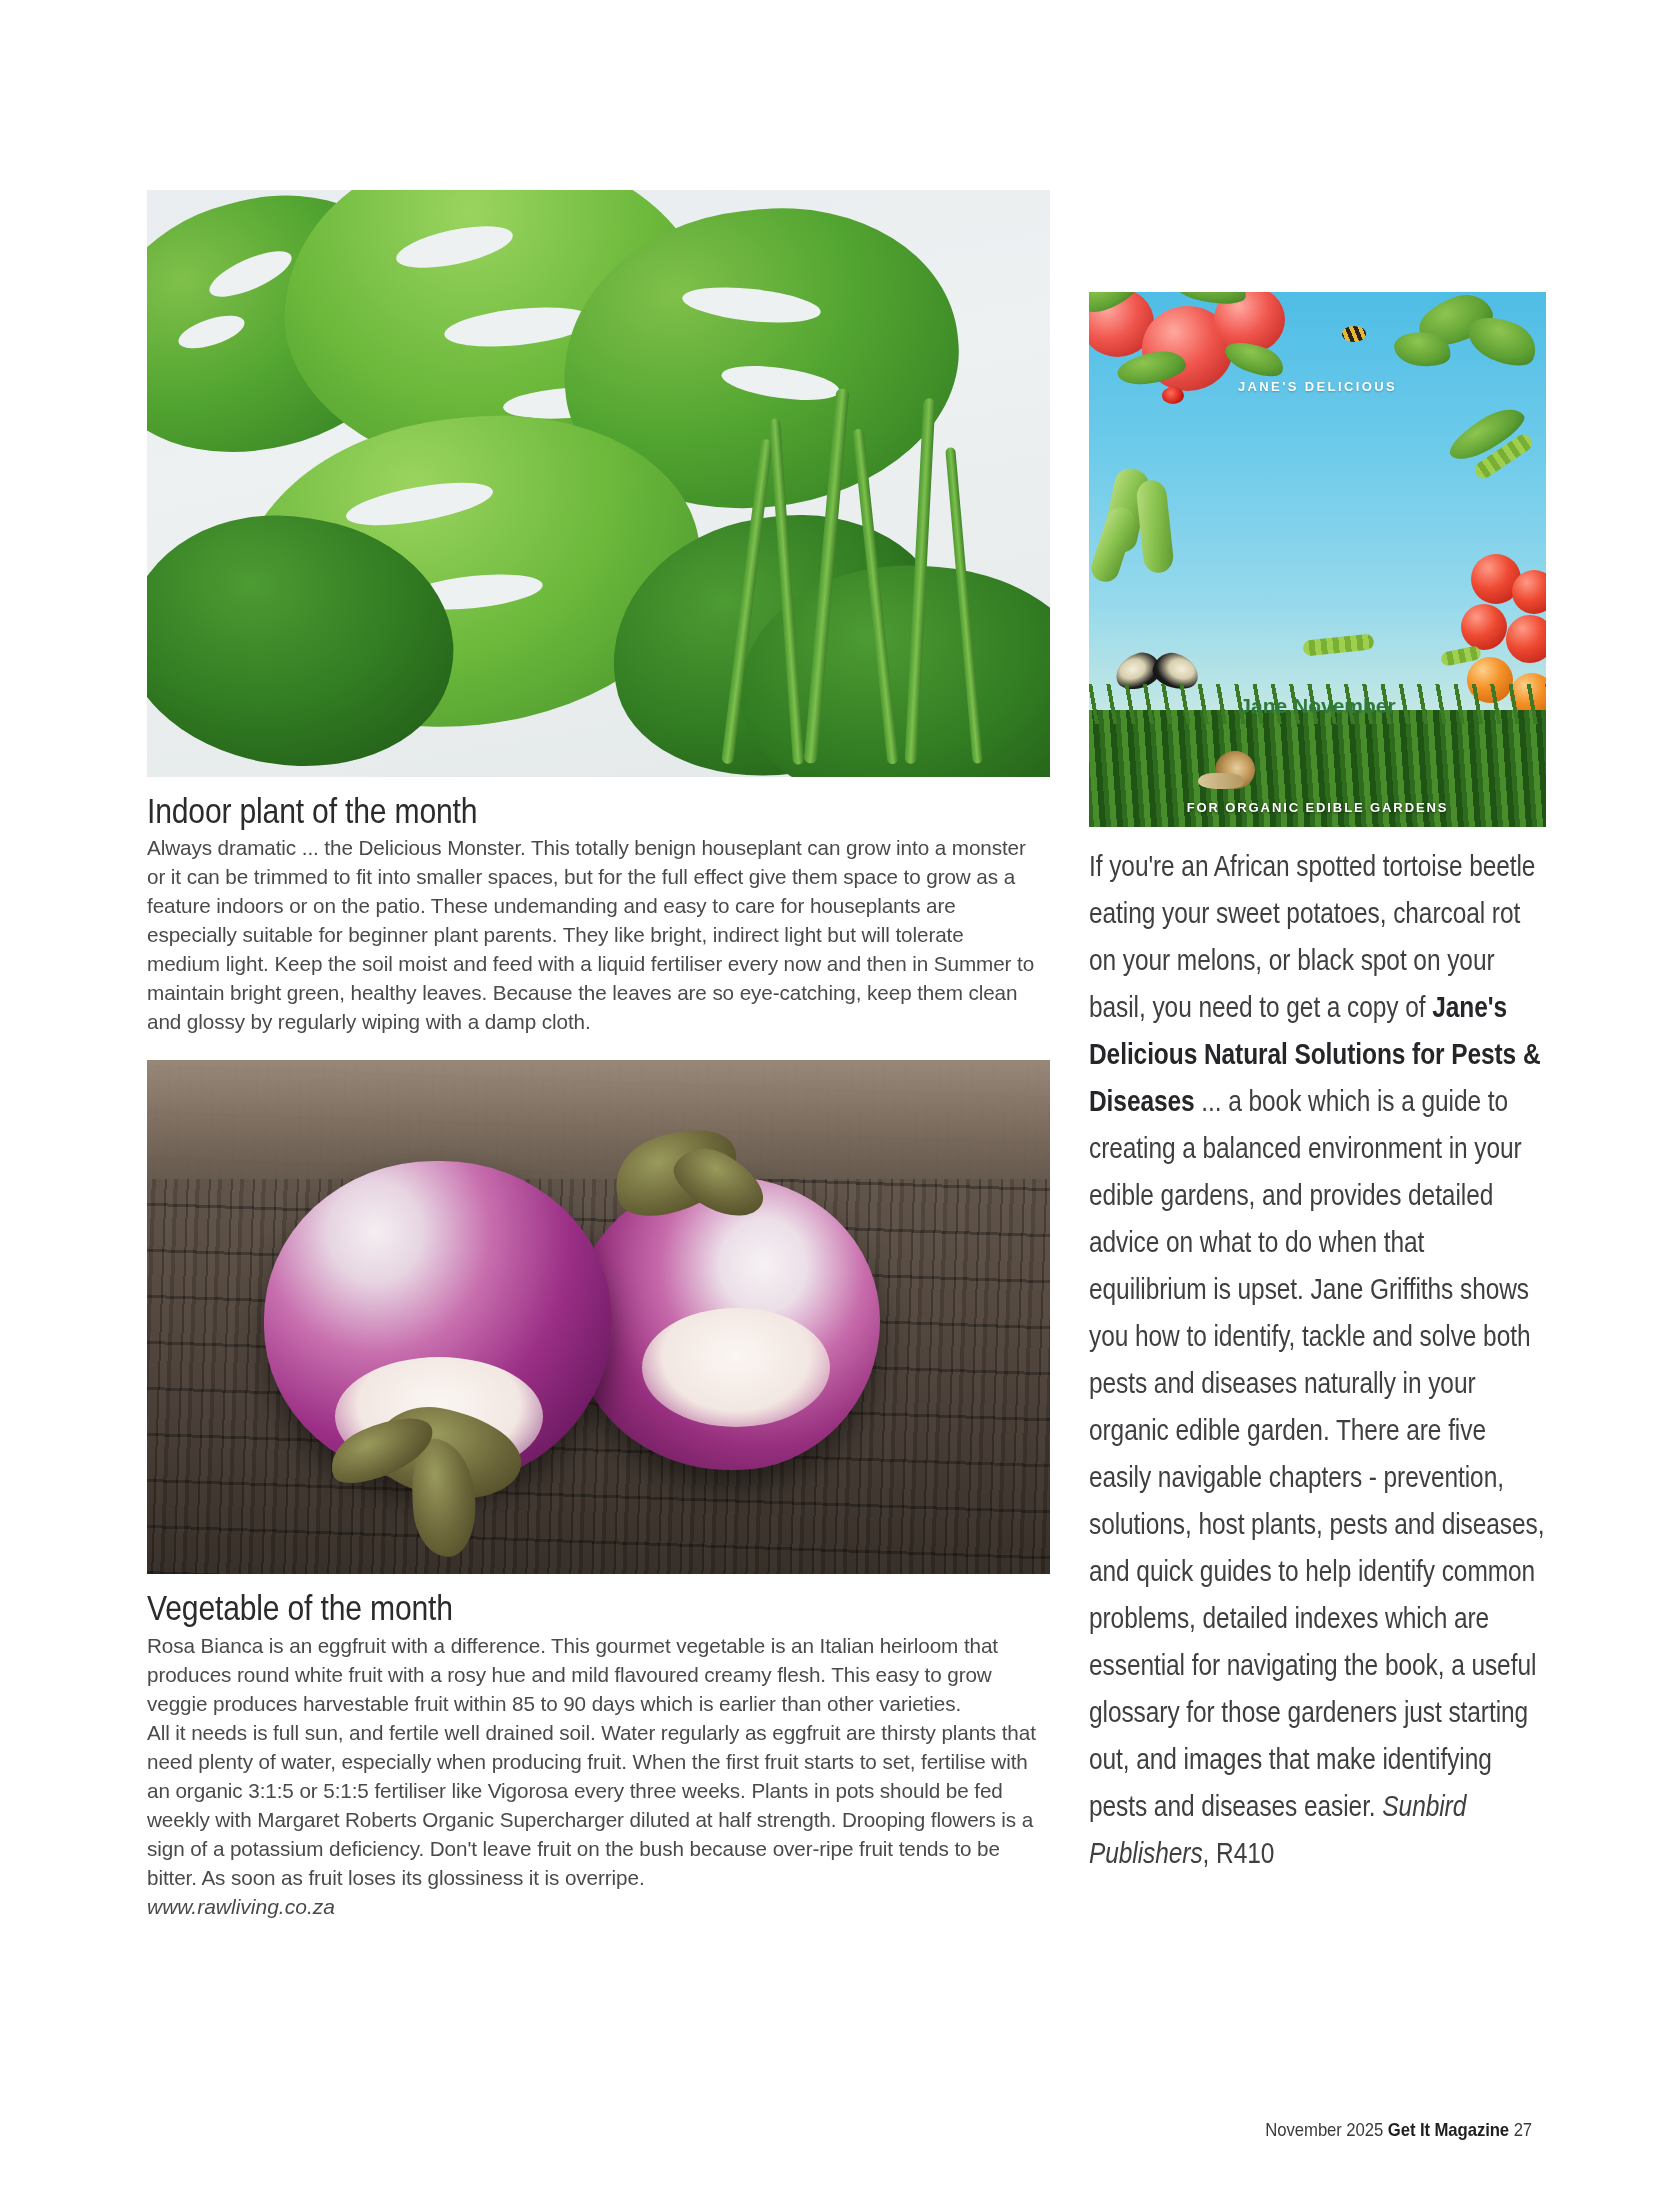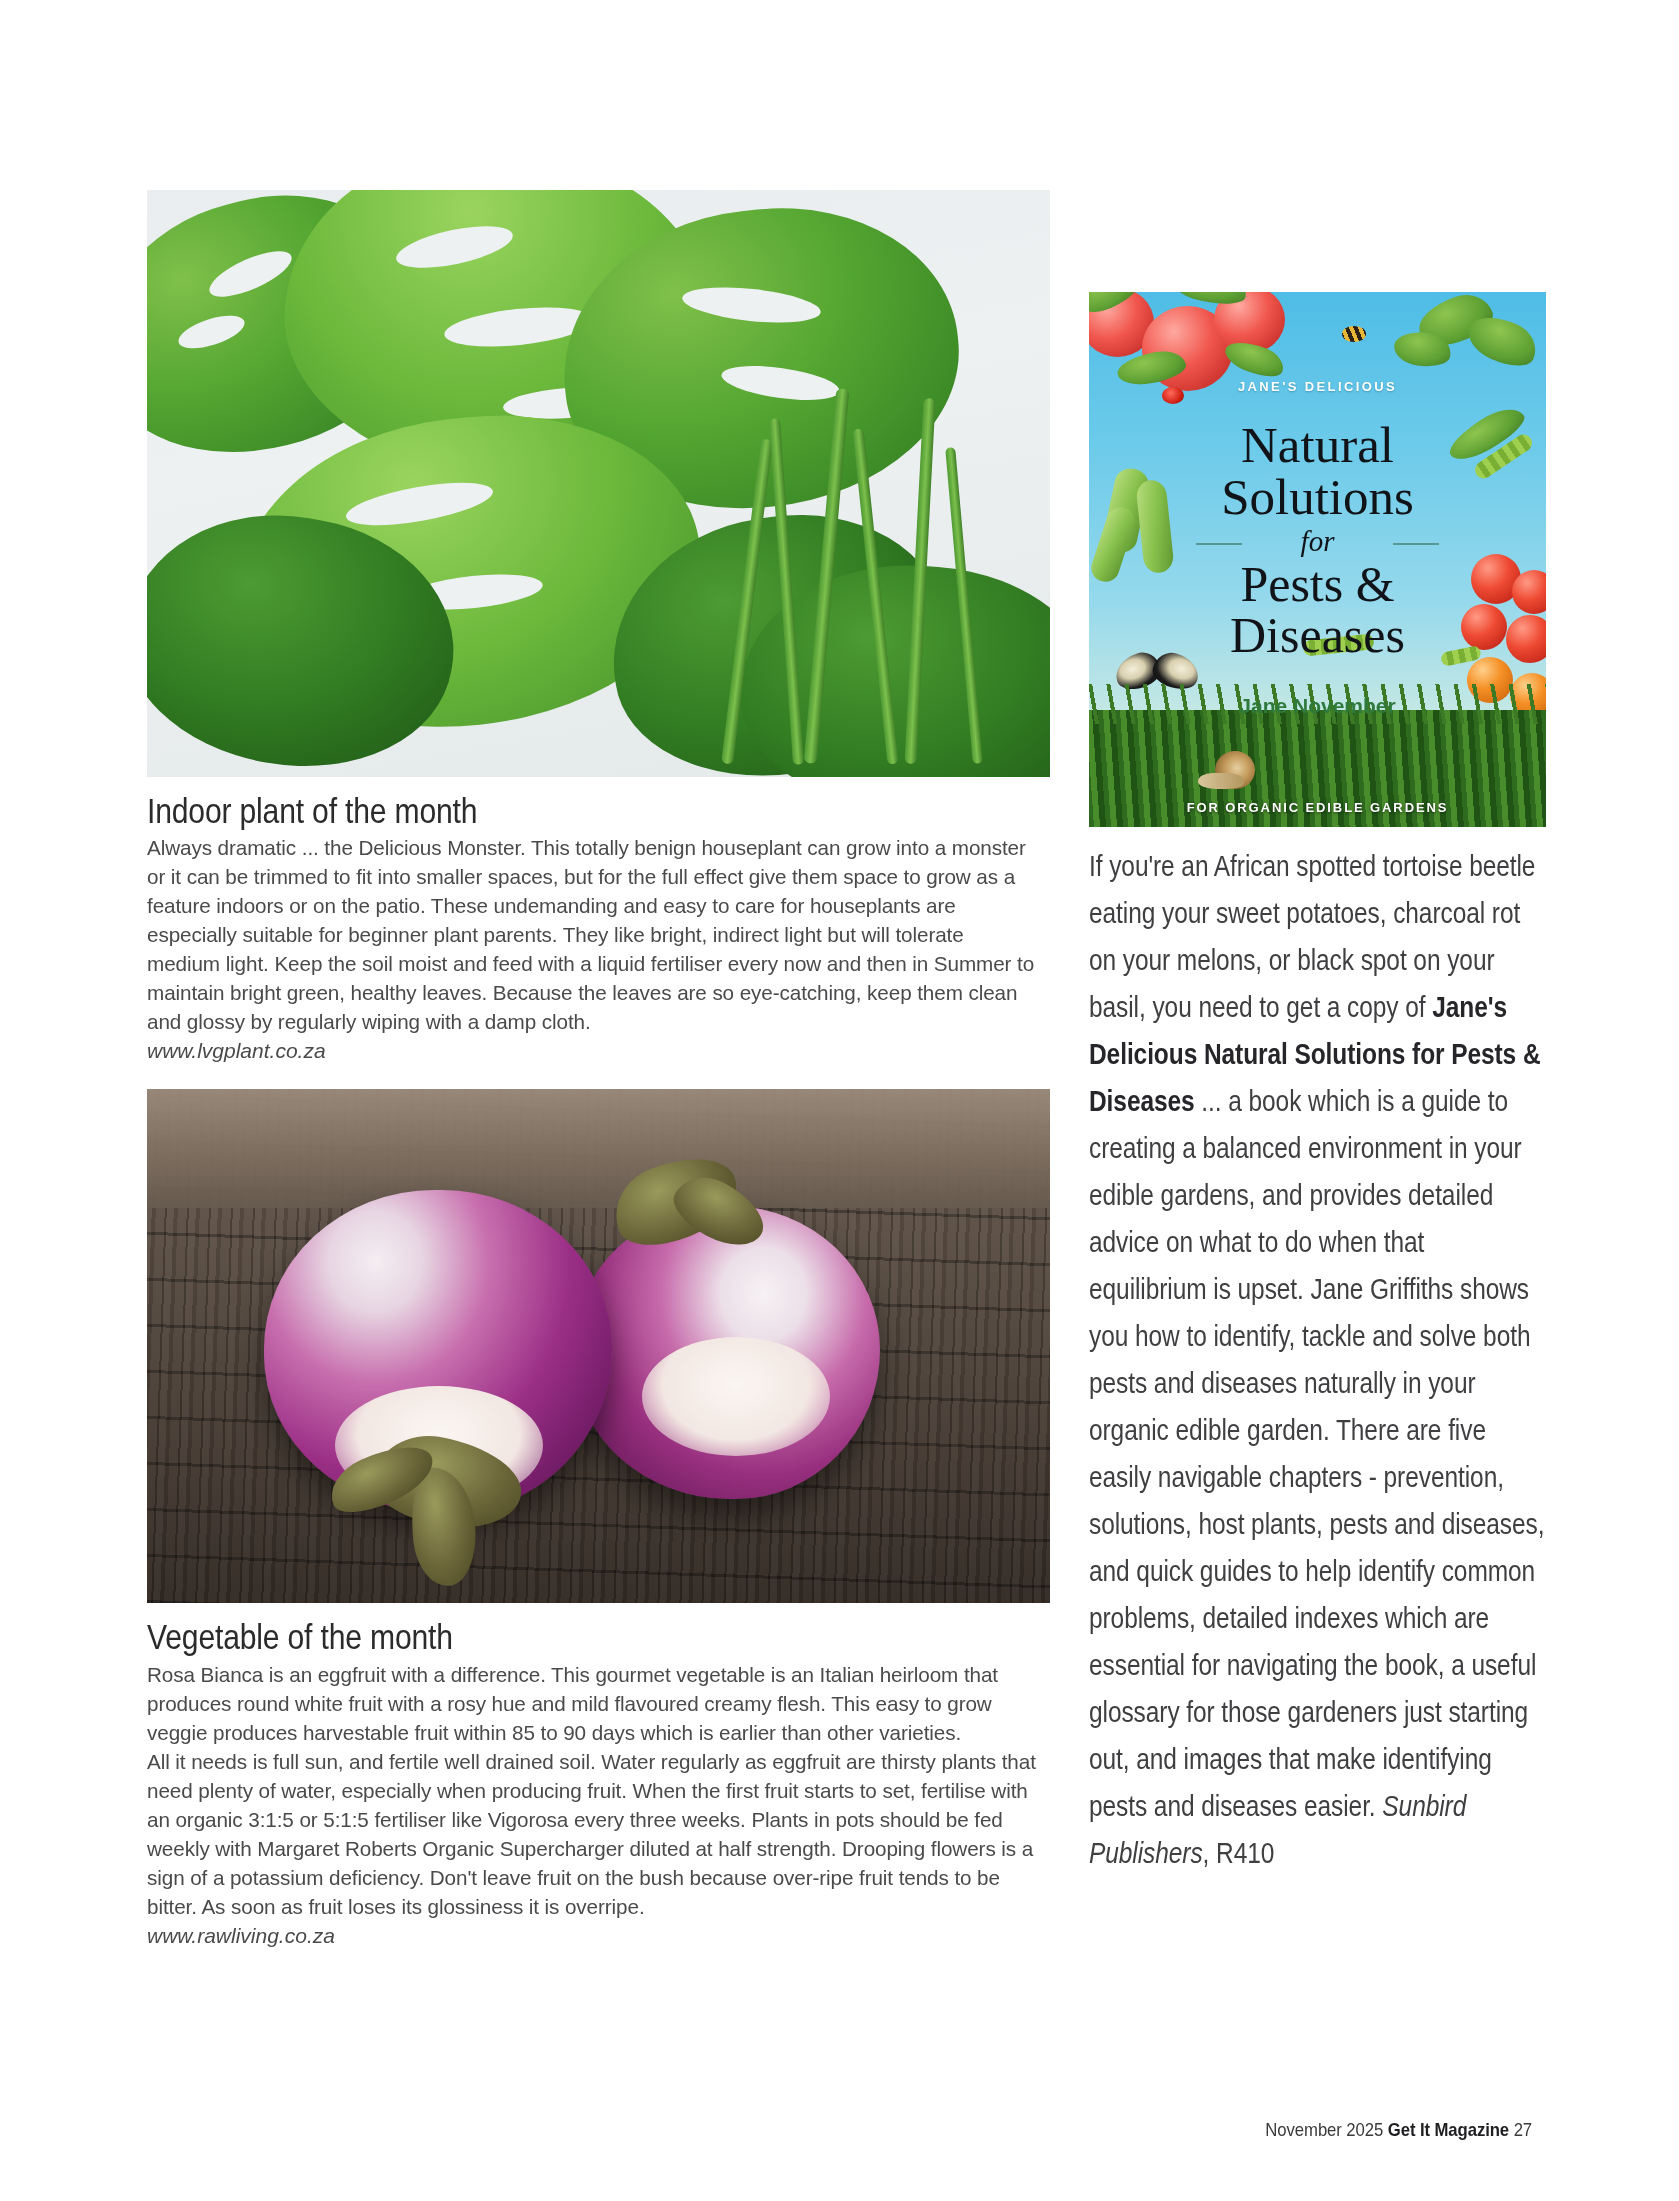--- a/index.html
+++ b/index.html
@@ -406,21 +406,20 @@
       <div class="stem" style="left:594px; top:248px; width:12px; height:327px; transform:rotate(7deg);"></div>
       <div class="stem" style="left:634px; top:228px; width:11px; height:347px; transform:rotate(-4deg);"></div>
       <div class="stem" style="left:673px; top:198px; width:13px; height:376px; transform:rotate(5deg);"></div>
       <div class="stem" style="left:723px; top:238px; width:11px; height:337px; transform:rotate(-6deg);"></div>
       <div class="stem" style="left:767px; top:208px; width:12px; height:366px; transform:rotate(3deg);"></div>
       <div class="stem" style="left:812px; top:257px; width:10px; height:317px; transform:rotate(-5deg);"></div>
     </div>
 
     <h2 class="sec-title">Indoor plant of the month</h2>
     <p class="body-text">Always dramatic ... the Delicious Monster. This totally benign houseplant can grow into a monster or it can be trimmed to fit into smaller spaces, but for the full effect give them space to grow as a feature indoors or on the patio. These undemanding and easy to care for houseplants are especially suitable for beginner plant parents. They like bright, indirect light but will tolerate medium light. Keep the soil moist and feed with a liquid fertiliser every now and then in Summer to maintain bright green, healthy leaves. Because the leaves are so eye-catching, keep them clean and glossy by regularly wiping with a damp cloth.</p>
-    <p class="url-line">www.lvgplant.co.za</p>
 
     <div class="photo-eggplant">
       <div class="wood"></div>
       <div class="wood-top"></div>
 
       <div class="eggfruit egg-b"></div>
       <div class="egg-white" style="left:495px; top:248px; width:188px; height:119px;"></div>
       <div class="calyx" style="left:465px; top:73px; width:127px; height:77px; transform:rotate(-22deg);"></div>
       <div class="calyx" style="left:525px; top:95px; width:95px; height:55px; transform:rotate(28deg);"></div>
 
@@ -482,27 +481,20 @@
         <div class="bfly-wing" style="left:38px; top:2px; transform:rotate(16deg) scaleX(-1);"></div>
       </div>
 
       <div class="bc-grass"></div>
       <div class="bc-snail">
         <div class="shell"></div>
         <div class="body"></div>
       </div>
 
       <div class="bc-kicker">JANE'S DELICIOUS</div>
-      <div class="bc-title">
-        <div class="bc-t1">Natural</div>
-        <div class="bc-t2">Solutions</div>
-        <div class="bc-for">for</div>
-        <div class="bc-t3">Pests &amp;</div>
-        <div class="bc-t4">Diseases</div>
-      </div>
       <div class="bc-author">Jane November</div>
       <div class="bc-footer">FOR ORGANIC EDIBLE GARDENS</div>
     </div>
 
     <p class="right-text"><span>If you're an African spotted tortoise beetle eating your sweet potatoes, charcoal rot on your melons, or black spot on your basil, you need to get a copy of </span><b>Jane's Delicious Natural Solutions for Pests &amp; Diseases</b><span> ... a book which is a guide to creating a balanced environment in your edible gardens, and provides detailed advice on what to do when that equilibrium is upset. Jane Griffiths shows you how to identify, tackle and solve both pests and diseases naturally in your organic edible garden. There are five easily  navigable chapters - prevention, solutions, host plants, pests and diseases, and quick guides to help identify common problems, detailed indexes which are essential for navigating the book, a useful glossary for those gardeners just starting out, and images that make identifying pests and diseases easier. </span><i>Sunbird Publishers</i><span>, R410</span></p>
   </div>
 
   <div class="page-footer"><span>November 2025 </span><b>Get It Magazine</b><span> 27</span></div>
 
 </div>

